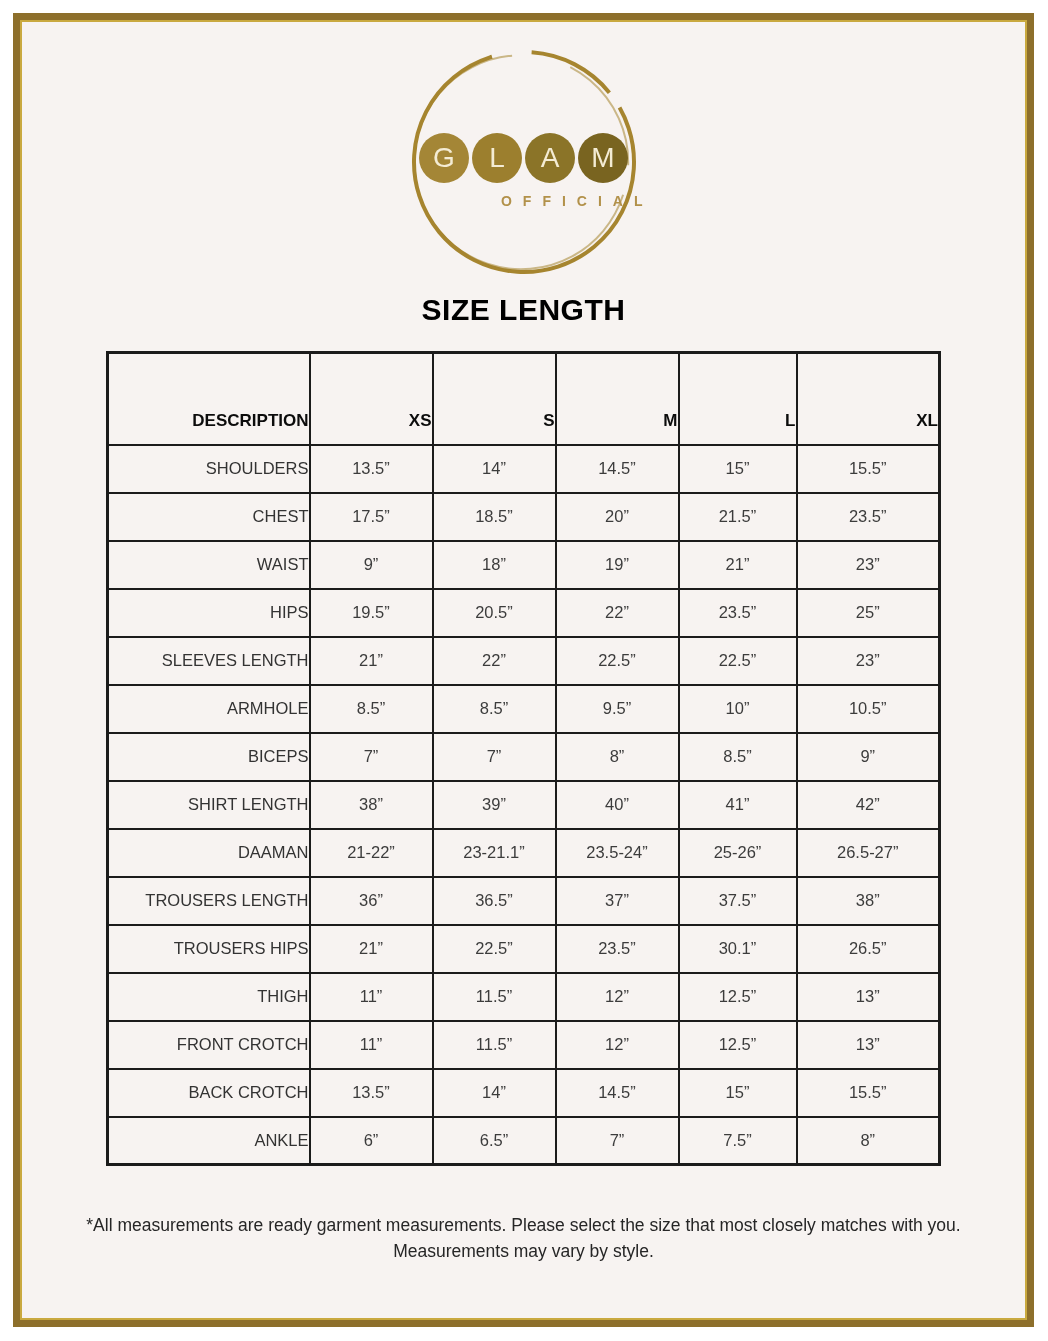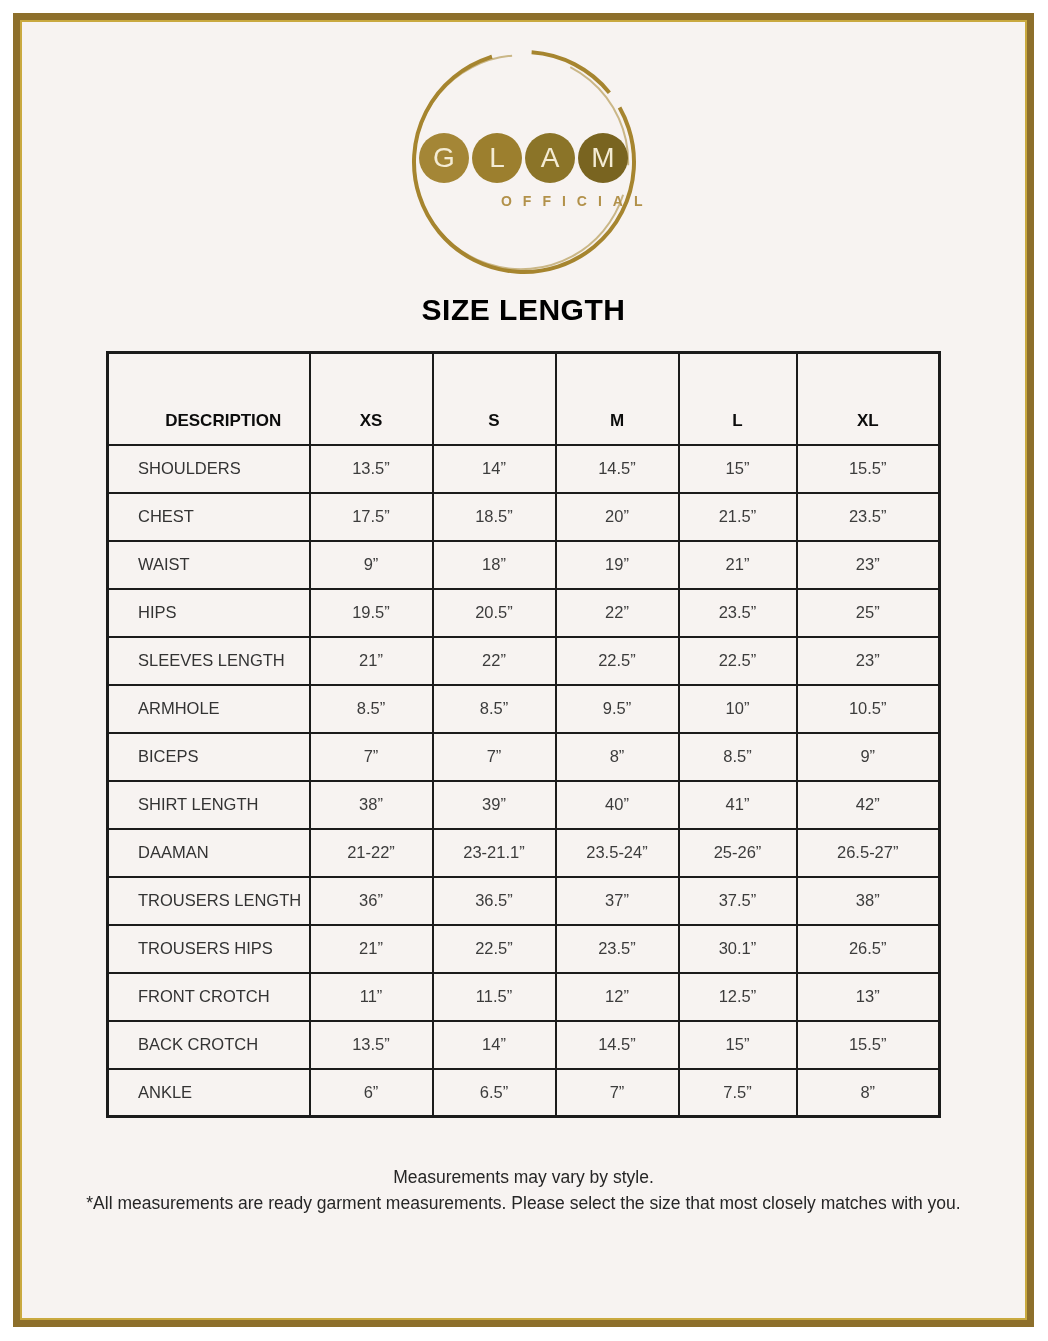--- a/index.html
+++ b/index.html
@@ -48,28 +48,28 @@
 
   
   table.size-table {
     width:832px; margin:24px auto 0;
     border-collapse:collapse; table-layout:fixed;
     border:3px solid #1b1b1b;
   }
   .size-table th, .size-table td { border:2px solid #1b1b1b; }
   .size-table thead th {
     height:92px; vertical-align:bottom; padding-bottom:13px;
-    font-size:17px; font-weight:bold; color:#0c0c0c; text-align:center;
-  }
-  .size-table thead th.desc { text-align:center; padding-left:29px;margin-top:48px; }
+    font-size:17px; font-weight:bold; color:#0c0c0c; text-align:right;
+  }
+  .size-table thead th.desc { text-align:right; padding-left:29px;margin-top:48px; }
   .size-table tbody td {
     height:48px; text-align:center; vertical-align:middle;
     font-size:16.5px; color:#3c3c3c;
   }
-  .size-table tbody td.label { text-align:left; padding-left:29px; color:#333; }
+  .size-table tbody td.label { text-align:right; padding-left:29px; color:#333; }
 
   
   .footnote {
     margin-top:46px; text-align:center;
     font-size:17.5px; color:#262626; line-height:1.5;
   }
 </style>
 </head>
 <body>
 
@@ -205,20 +205,28 @@
 
   <tr>
     <td class="label">TROUSERS HIPS</td>
     <td>21”</td>
     <td>22.5”</td>
     <td>23.5”</td>
     <td>30.1”</td>
     <td>26.5”</td>
   </tr>
 
+  <tr>
+    <td class="label">THIGH</td>
+    <td>11”</td>
+    <td>11.5”</td>
+    <td>12”</td>
+    <td>12.5”</td>
+    <td>13”</td>
+  </tr>
 
   <tr>
     <td class="label">FRONT CROTCH</td>
     <td>11”</td>
     <td>11.5”</td>
     <td>12”</td>
     <td>12.5”</td>
     <td>13”</td>
   </tr>
 
@@ -236,18 +244,18 @@
     <td>6”</td>
     <td>6.5”</td>
     <td>7”</td>
     <td>7.5”</td>
     <td>8”</td>
   </tr>
 </tbody>
     </table>
 
     <div class="footnote">
+      <div>*All measurements are ready garment measurements. Please select the size that most closely matches with you.</div>
       <div>Measurements may vary by style.</div>
-      <div>*All measurements are ready garment measurements. Please select the size that most closely matches with you.</div>
     </div>
 
   </div>
 </div>
 
 </body></html>

